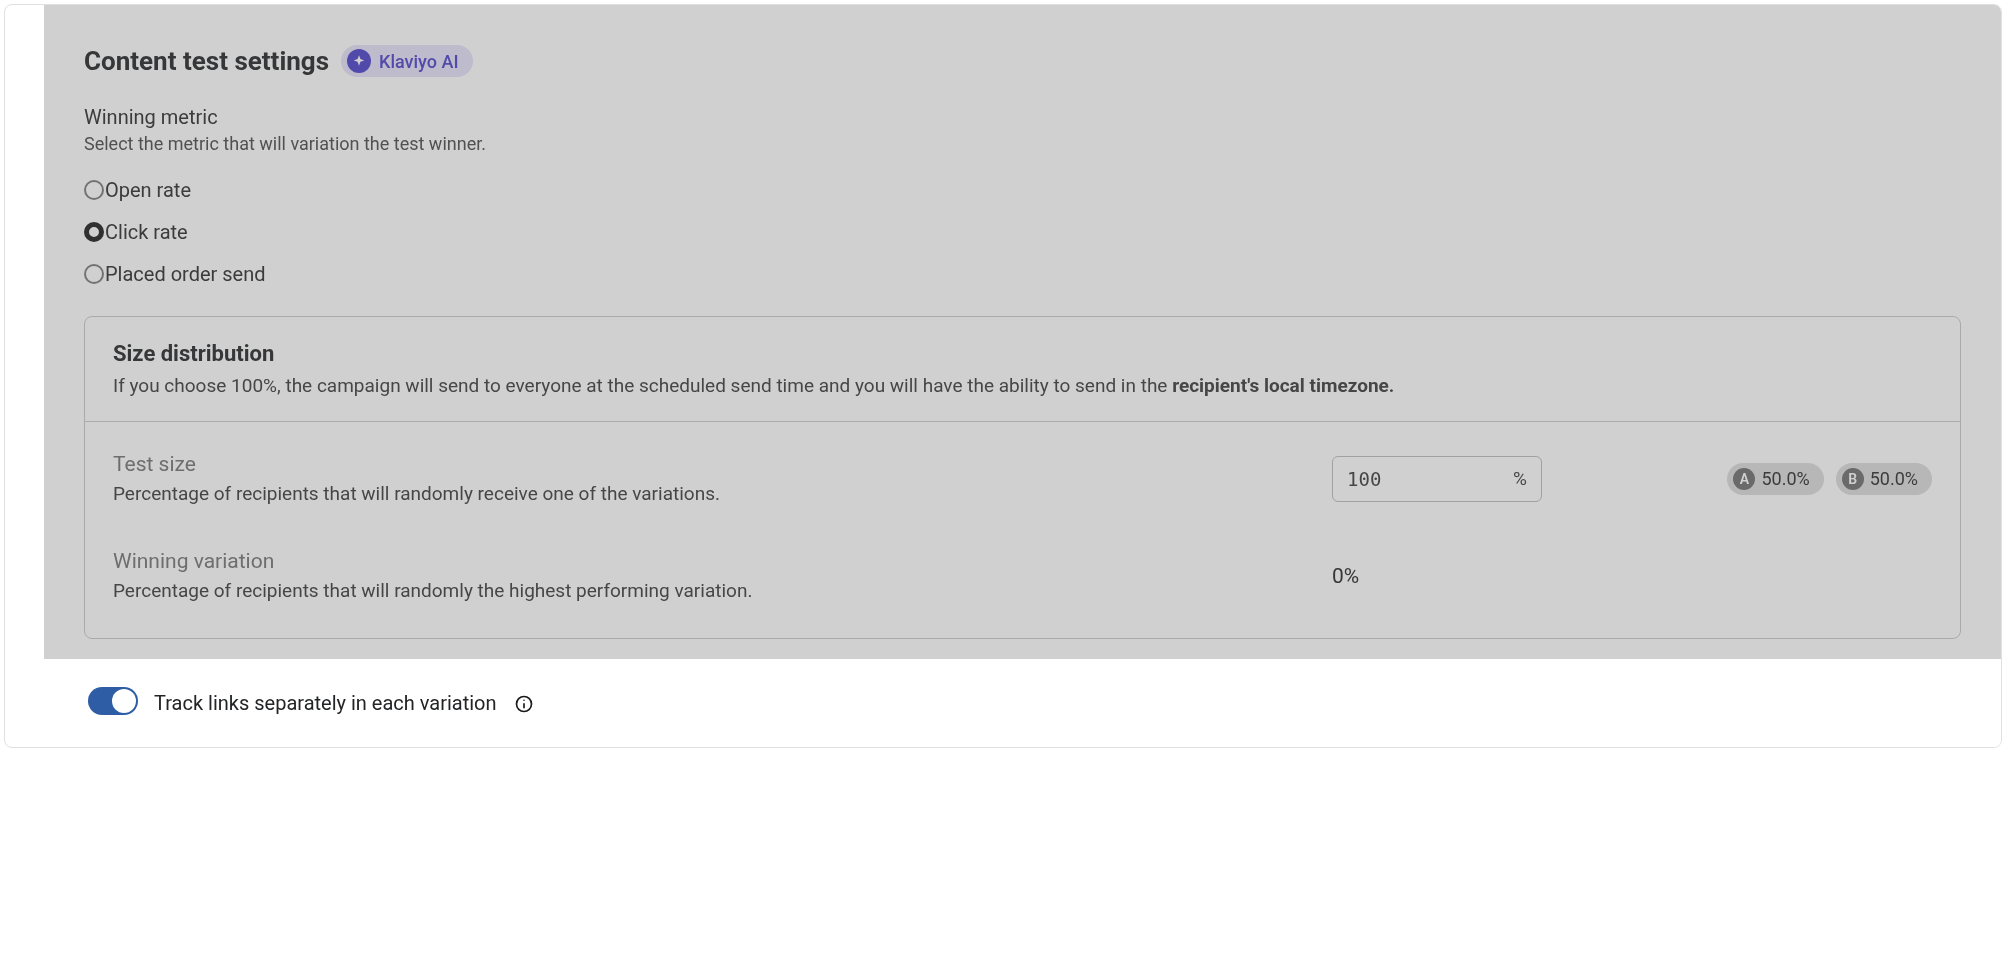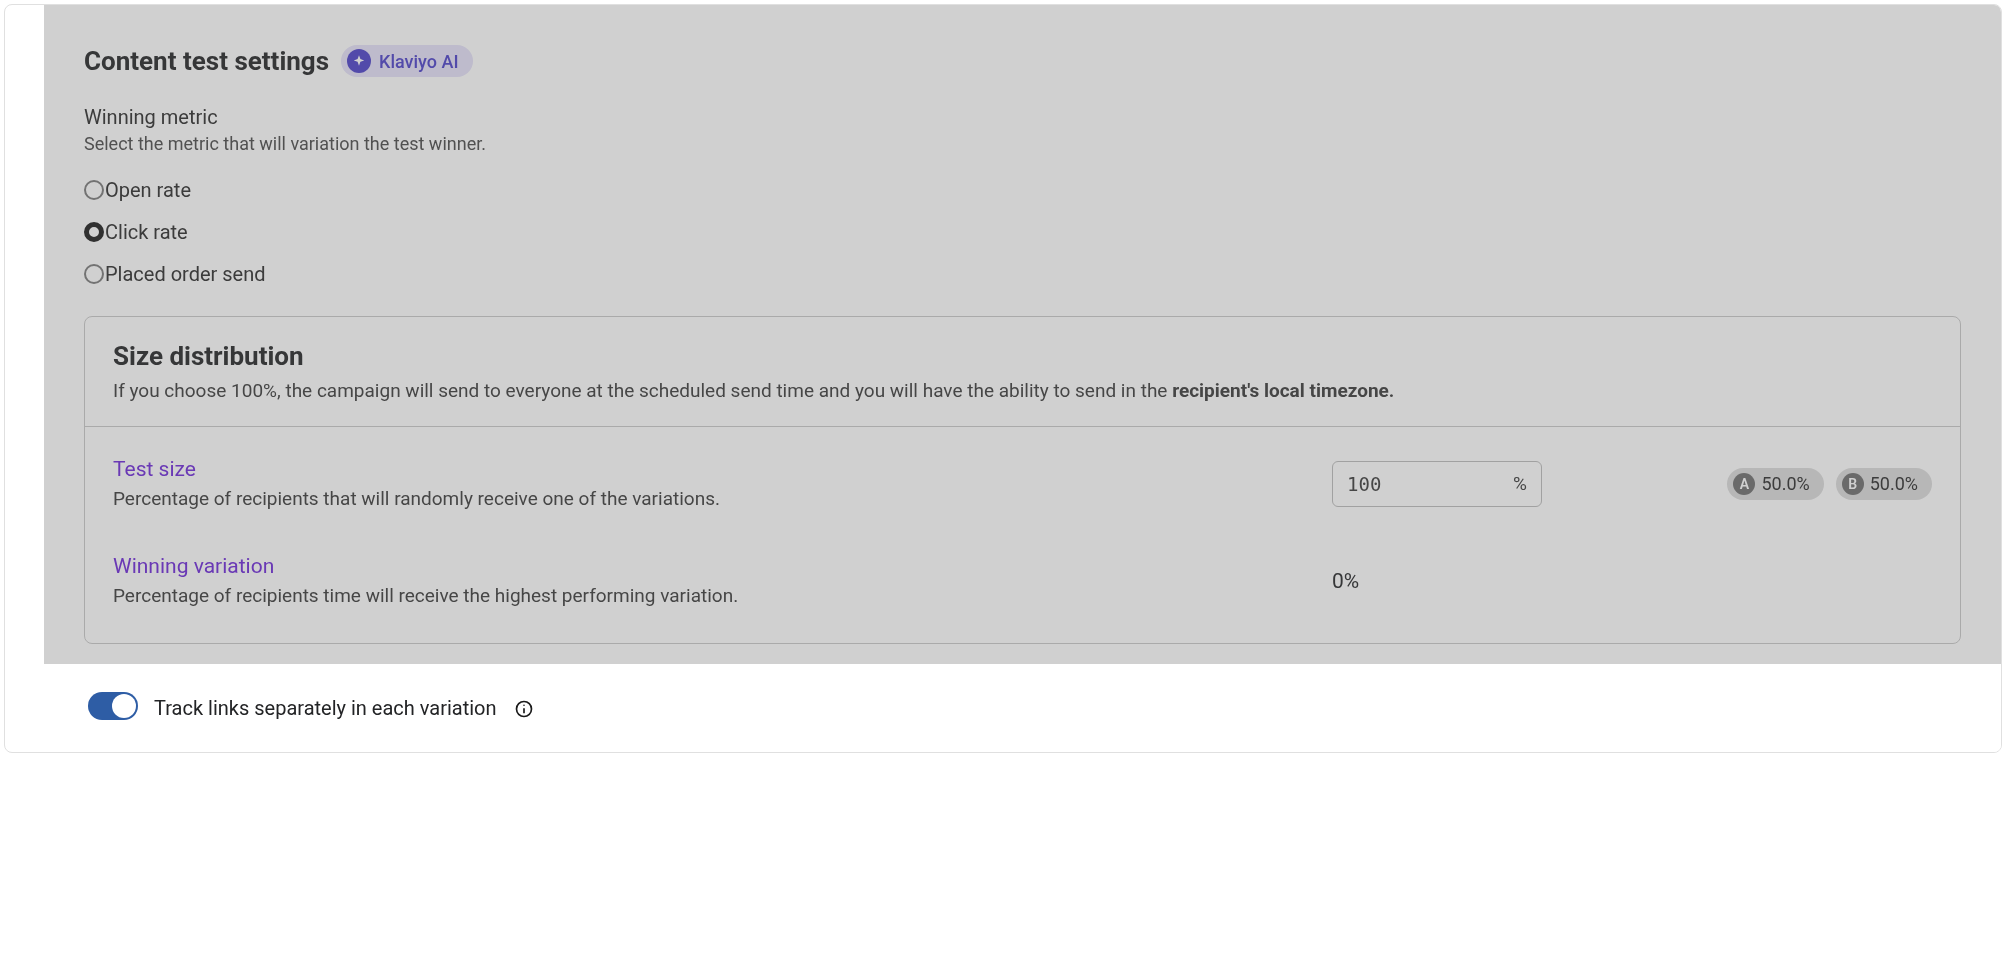--- a/index.html
+++ b/index.html
@@ -101,21 +101,21 @@
     .dist-card {
       border: 1px solid #c9c9c9;
       border-radius: 8px;
       background: #fff;
     }
     .dist-header {
       padding: 24px 28px;
       border-bottom: 1px solid #c9c9c9;
     }
     .dist-title {
-      font-size: 26px;
+      font-size: 22px;
       font-weight: 700;
       color: #232426;
       margin-bottom: 8px;
     }
     .dist-desc {
       font-size: 19px;
       color: #3a3a3a;
     }
     .dist-desc .bold {
       font-weight: 700;
@@ -131,21 +131,21 @@
     .dist-row + .dist-row {
       margin-top: 44px;
     }
     .dist-left {
       flex: 1 1 auto;
       min-width: 0;
       padding-right: 30px;
     }
     .dist-subtitle {
       font-size: 21px;
-      color: #6d28d9;
+      color: #737373;
       margin-bottom: 6px;
     }
     .dist-subhelp {
       font-size: 19px;
       color: #3a3a3a;
     }
     .dist-mid {
       width: 260px;
       display: flex;
       align-items: center;
@@ -308,21 +308,21 @@
             <span class="chip">
               <span class="chip-letter">B</span>
               <span>50.0%</span>
             </span>
           </div>
         </div>
 
         <div class="dist-row">
           <div class="dist-left">
             <div class="dist-subtitle">Winning variation</div>
-            <div class="dist-subhelp">Percentage of recipients time will receive the highest performing variation.</div>
+            <div class="dist-subhelp">Percentage of recipients that will randomly the highest performing variation.</div>
           </div>
           <div class="dist-mid">
             <span class="static-pct">0%</span>
           </div>
           <div class="dist-right"></div>
         </div>
 
       </div>
     </div>
 

